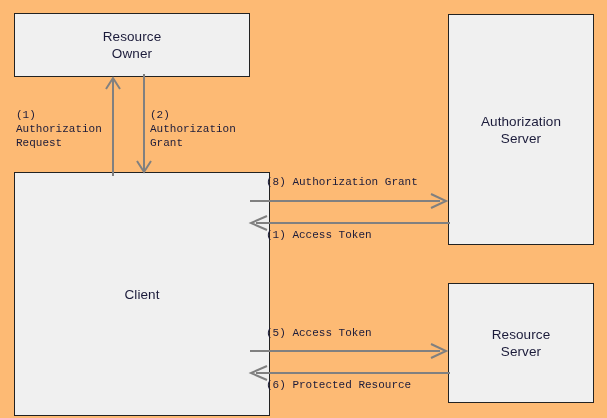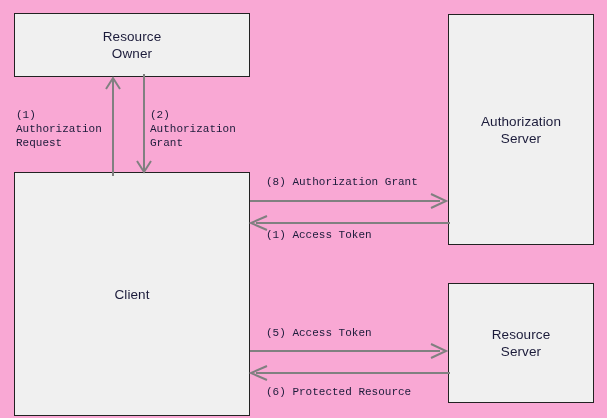--- a/index.html
+++ b/index.html
@@ -7,21 +7,21 @@
     padding: 0;
     background: #ffffff;
   }
   body {
     font-family: "Liberation Sans", sans-serif;
   }
   #diagram {
     position: relative;
     width: 607px;
     height: 418px;
-    background: #f9a8d4;
+    background: #fdba74;
     overflow: hidden;
   }
   .node {
     position: absolute;
     box-sizing: border-box;
     background: #f0f0f0;
     border: 1px solid #222222;
     display: flex;
     align-items: center;
     justify-content: center;
@@ -30,21 +30,21 @@
   .node-label {
     font-family: "Liberation Sans", sans-serif;
     font-size: 13.5px;
     line-height: 17px;
     color: #1b1b3a;
     white-space: pre-line;
     letter-spacing: 0.1px;
   }
   
   #node-resource-owner { left: 14px;  top: 13px;  width: 236px; height: 64px; }
-  #node-client         { left: 14px;  top: 172px; width: 236px; height: 244px; }
+  #node-client         { left: 14px;  top: 172px; width: 256px; height: 244px; }
   #node-auth-server    { left: 448px; top: 14px;  width: 146px; height: 231px; }
   #node-resource-server{ left: 448px; top: 283px; width: 146px; height: 120px; }
 
   
   .arrow {
     position: absolute;
   }
   .arrow svg {
     display: block;
     overflow: visible;
@@ -70,21 +70,21 @@
     line-height: 14px;
     color: #1b1b3a;
     white-space: pre-line;
     letter-spacing: 0px;
   }
   #label-1 { left: 16px;  top: 108px; }
   #label-2 { left: 150px; top: 108px; }
   #label-3 { left: 266px; top: 175px; }
   #label-4 { left: 266px; top: 228px; }
   #label-5 { left: 266px; top: 326px; }
-  #label-6 { left: 266px; top: 378px; margin-top: 7px; }
+  #label-6 { left: 266px; top: 378px; }
 </style>
 </head>
 <body>
 
 <div id="diagram">
 
   <div class="node" id="node-resource-owner">
     <span class="node-label">Resource
 Owner</span>
   </div>

